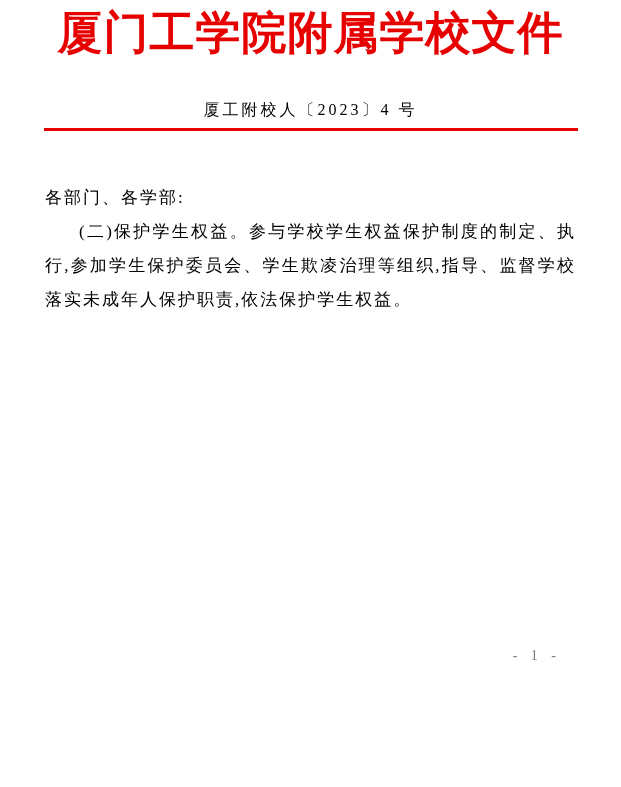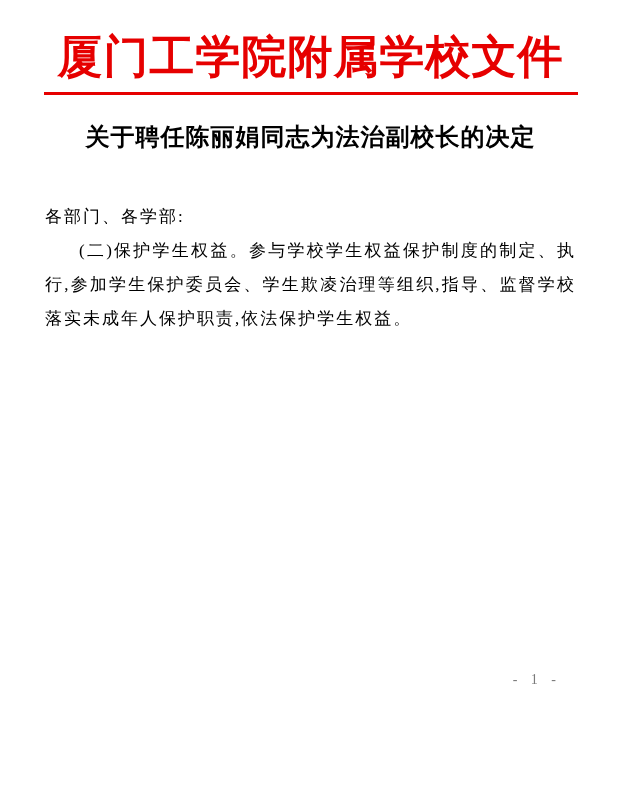--- a/index.html
+++ b/index.html
@@ -7,21 +7,20 @@
   body {
     font-family: "Liberation Serif", "DejaVu Serif", serif;
     width: 621px;
   }
   .page {
     position: relative;
     width: 621px;
     height: 672px;
     background: #ffffff;
     overflow: hidden;
-    margin-top: 24px;
   }
   .red-header {
     margin-top: 6px;
     text-align: center;
     font-family: "Liberation Serif", "DejaVu Serif", serif;
     font-weight: bold;
     font-size: 45px;
     line-height: 54px;
     color: #e60000;
     letter-spacing: 1px;
@@ -79,24 +78,24 @@
   .corner-mark.left  { left: 33px;  top: 748px; width: 43px; height: 20px; }
   .corner-mark.right { left: 575px; top: 747px; width: 22px; height: 21px; }
 </style>
 </head>
 <body>
 
 <div class="page">
 
   <div class="red-header">厦门工学院附属学校文件</div>
 
+  <div class="doc-number">厦工附校人〔2023〕4 号</div>
 
   <div class="red-line"></div>
 
-  <div class="doc-title">关于聘任陈丽娟同志为法治副校长的决定</div>
 
   <div class="body-text">
     <p class="salutation">各部门、各学部:</p>
     <p class="indent">(二)保护学生权益。参与学校学生权益保护制度的制定、执行,参加学生保护委员会、学生欺凌治理等组织,指导、监督学校落实未成年人保护职责,依法保护学生权益。</p>
   </div>
 
   <div class="corner-mark left"></div>
   <div class="corner-mark right"></div>
 
   <div class="page-number">- 1 -</div>

